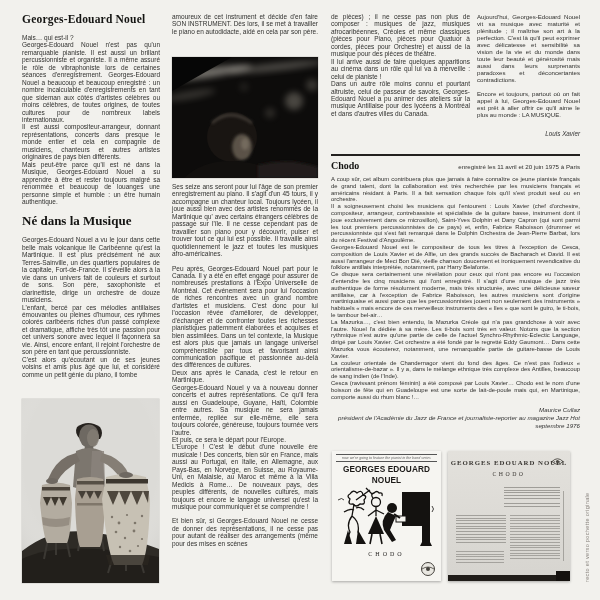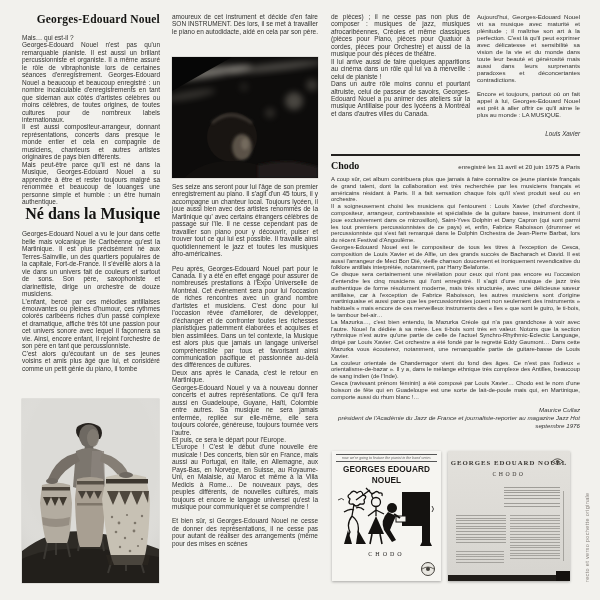--- a/index.html
+++ b/index.html
@@ -9,21 +9,21 @@
     font-family:"Liberation Sans", sans-serif;
     color:#2a2a28;
     -webkit-font-smoothing:antialiased;
   }
   .abs{position:absolute;}
   p{margin:0;}
   .body-text{font-size:6.5px;line-height:7.45px;text-align:justify;color:#30302e;}
   .body-text-sm{font-size:6.1px;line-height:7.0px;text-align:justify;color:#30302e;}
   .chodo-text{font-size:5.9px;line-height:6.8px;text-align:justify;color:#30302e;}
   .gap{margin-top:7px;}
-  .serif-head{font-family:"Liberation Serif", serif;font-weight:bold;color:#141412;text-align:right;}
+  .serif-head{font-family:"Liberation Serif", serif;font-weight:bold;color:#141412;}
   .sig{font-style:italic;text-align:right;color:#333;}
   .rule{background:#23211f;height:1.5px;}
   .photo-frame{box-shadow:0 0 0 .5px rgba(0,0,0,.15);}
   .cover{box-shadow:0 1px 2.5px rgba(0,0,0,.3);}
   .tinybars{background:repeating-linear-gradient(to bottom,#8f8d88 0,#8f8d88 .9px,transparent .9px,transparent 2.7px);}
   .edge-caption{
     writing-mode:vertical-rl;transform:rotate(180deg);
     font-size:5.6px;letter-spacing:.3px;color:#8b8680;white-space:nowrap;
   }
 </style>
@@ -31,21 +31,21 @@
 <body>
 
 <div class="abs" style="left:22px;top:13px;width:138px;">
   <div class="serif-head" style="font-size:11.5px;letter-spacing:.2px;">Georges-Edouard Nouel</div>
   <div class="body-text" style="margin-top:9px;">
     <p>Mais… qui est-il ?</p>
     <p>Georges-Edouard Nouel n'est pas qu'un remarquable pianiste. Il est aussi un brillant percussionniste et organiste. Il a même assuré le rôle de vibraphoniste lors de certaines séances d'enregistrement. Georges-Edouard Nouel a beaucoup et beaucoup enregistré : un nombre incalculable d'enregistrements en tant que sideman aux côtés d'artistes célèbres ou moins célèbres, de toutes origines, de toutes cultures pour de nombreux labels internationaux.</p>
     <p>Il est aussi compositeur-arrangeur, donnant représentations, concerts dans presque le monde entier et cela en compagnie de musiciens, chanteurs et autres artistes originaires de pays bien différents.</p>
     <p>Mais peut-être parce qu'il est né dans la Musique, Georges-Edouard Nouel a su apprendre à être et rester toujours malgré sa renommée et beaucoup de louanges une personne simple et humble : un être humain authentique.</p>
   </div>
-  <div class="serif-head" style="font-size:16px;margin-top:0;">Né dans la Musique</div>
+  <div class="serif-head" style="font-size:13px;margin-top:8px;">Né dans la Musique</div>
   <div class="body-text" style="margin-top:7px;">
     <p>Georges-Edouard Nouel a vu le jour dans cette belle mais volcanique Ile Caribéenne qu'est la Martinique. Il est plus précisément né aux Terres-Sainville, un des quartiers populaires de la capitale, Fort-de-France. Il s'éveille alors à la vie dans un univers fait de couleurs et surtout de sons. Son père, saxophoniste et clarinettiste, dirige un orchestre de douze musiciens.</p>
     <p>L'enfant, bercé par ces mélodies antillaises émouvantes ou pleines d'humour, ces rythmes colorés caribéens riches d'un passé complexe et dramatique, affiche très tôt une passion pour cet univers sonore avec lequel il façonnera sa vie. Ainsi, encore enfant, il rejoint l'orchestre de son père en tant que percussionniste.</p>
     <p>C'est alors qu'écoutant un de ses jeunes voisins et amis plus âgé que lui, et considéré comme un petit génie du piano, il tombe</p>
   </div>
 </div>
 
 <div class="abs photo-frame" style="left:22px;top:399px;width:137px;height:184px;">
   <svg width="137" height="184" viewBox="0 0 137 184" xmlns="http://www.w3.org/2000/svg">
     <rect width="137" height="184" fill="#dcdbd7"></rect>

